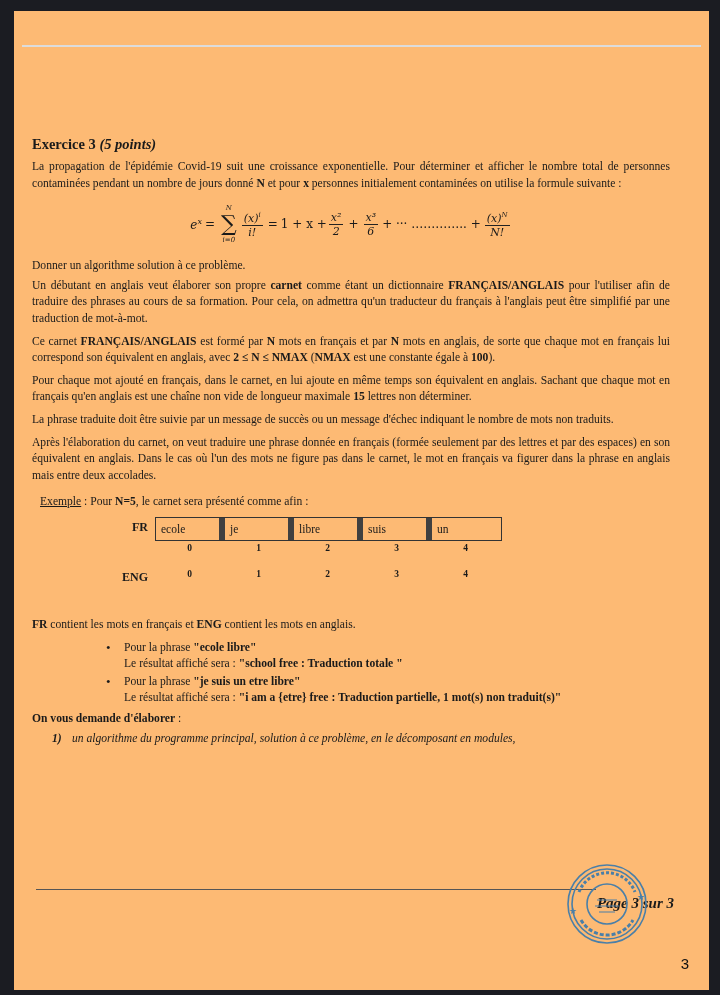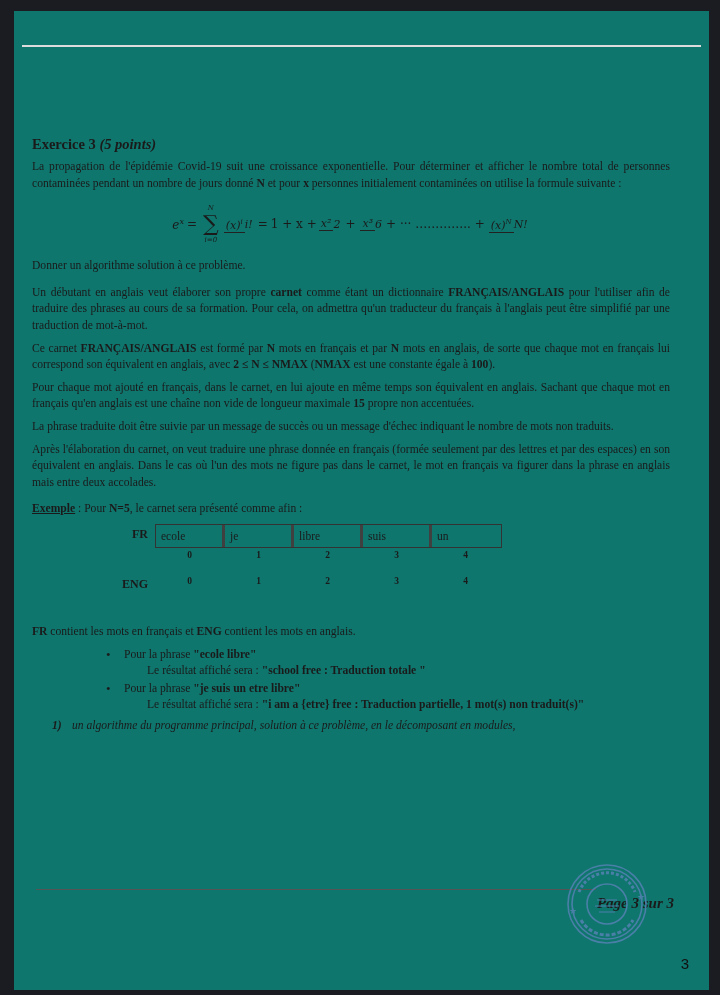--- a/index.html
+++ b/index.html
@@ -8,21 +8,21 @@
       background: #1b1c22;
       position: relative;
       overflow: hidden;
       font-family: "Liberation Serif", serif;
       color: #1a1a1a;
     }
     .page {
       position: absolute;
       left: 14px; top: 11px;
       width: 695px; height: 979px;
-      background: #0f766e;
+      background: #fdba74;
     }
     .top-rule {
       position: absolute;
       left: 8px; right: 8px; top: 34px;
       height: 2px; background: #dcdcdc;
     }
     .content {
       position: absolute;
       left: 18px; top: 124px;
       width: 638px;
@@ -37,50 +37,50 @@
     }
     .ex-title .pts { font-style: italic; }
     p { margin: 0 0 6px 0; text-align: justify; }
     b { font-weight: bold; }
     .formula {
       display: flex; align-items: center; justify-content: center;
       height: 52px; margin: 2px 0 8px 0;
       font-family: "DejaVu Serif", serif;
       font-size: 12px; font-style: italic;
     }
-    .frac { display: inline-flex; flex-direction: row; align-items: center; margin: 0 2px; font-size: 11px; }
+    .frac { display: inline-flex; flex-direction: column; align-items: center; margin: 0 2px; font-size: 11px; }
     .frac .num { border-bottom: 1px solid #222; padding: 0 2px; line-height: 13px; }
     .frac .den { line-height: 13px; }
     .sigma { display: inline-flex; flex-direction: column; align-items: center; margin: 0 3px; line-height: 10px; }
     .sigma .big { font-size: 22px; line-height: 22px; font-style: normal; }
     .sigma .sm { font-size: 7px; }
     .op { margin: 0 3px; font-style: normal; }
     .nb-label { font-weight: bold; text-decoration: underline; }
-    .example-label { font-weight: bold; text-decoration: underline; }
+    .example-label { font-weight: normal; text-decoration: underline; margin-left: 8px; }
 
     .carnet { position: relative; height: 92px; margin: 4px 0 8px 0; }
     .arr-row { position: absolute; left: 123px; display: flex; align-items: flex-start; }
     .arr-label {
       position: absolute; width: 38px; text-align: right;
       font-weight: bold; font-size: 12px;
     }
     .cells { display: flex; border: 1px solid #333; }
     .cell {
-      width: 68px; height: 22px; border-right: 3px solid #404040;
+      width: 68px; height: 22px; border-right: 6px solid #404040;
       font-size: 11.5px; line-height: 22px; padding-left: 5px; box-sizing: border-box;
       width: 69px;
     }
     .cell:last-child { border-right: none; }
     .idx-row { display: flex; }
     .idx { width: 69px; text-align: center; font-size: 9.5px; font-weight: bold; line-height: 14px; }
 
     ul.bullets { list-style: none; margin: 2px 0 4px 0; padding-left: 92px; }
     ul.bullets li { position: relative; margin-bottom: 1px; }
     ul.bullets li::before { content: "\2022"; position: absolute; left: -18px; font-size: 13px; }
-    .result-line { display: block; margin-left: 23px; }
+    .result-line { display: block; }
     ol.tasks { list-style: none; margin: 4px 0 0 0; padding-left: 20px; }
     ol.tasks li { margin-bottom: 1px; font-style: italic; }
     ol.tasks .n { font-weight: bold; display: inline-block; width: 20px; }
 
     .footer-rule {
       position: absolute; left: 22px; top: 878px; width: 560px; height: 1px; background: #555;
     }
     .footer-page {
       position: absolute; left: 0; width: 660px; top: 884px; text-align: right;
       font-style: italic; font-weight: bold; font-size: 15px;
@@ -132,33 +132,33 @@
         <span class="num">x³</span>
         <span class="den">6</span>
       </span>
       <span style="font-style:normal;margin:0 2px">+ ··· ………….. +</span>
       <span class="frac">
         <span class="num"><span>(x)</span><sup style="font-size:7px">N</sup></span>
         <span class="den">N!</span>
       </span>
     </div>
 
-    <p style="margin-bottom:10px">Donner un algorithme solution à ce problème.</p>
+    <p style="margin-bottom:3px">Donner un algorithme solution à ce problème.</p>
 
 
     <p>
       <span>Un débutant en anglais veut élaborer son propre </span><b>carnet</b><span> comme étant un dictionnaire </span><b>FRANÇAIS/ANGLAIS</b><span> pour l'utiliser afin de traduire des phrases au cours de sa formation. Pour cela, on admettra qu'un traducteur du français à l'anglais peut être simplifié par une traduction de mot-à-mot.</span>
     </p>
 
     <p>
       <span>Ce carnet </span><b>FRANÇAIS/ANGLAIS</b><span> est formé par </span><b>N</b><span> mots en français et par </span><b>N</b><span> mots en anglais, de sorte que chaque mot en français lui correspond son équivalent en anglais, avec </span><b>2 ≤ N ≤ NMAX</b><span> (</span><b>NMAX</b><span> est une constante égale à </span><b>100</b><span>).</span>
     </p>
 
     <p>
-      <span>Pour chaque mot ajouté en français, dans le carnet, en lui ajoute en même temps son équivalent en anglais. Sachant que chaque mot en français qu'en anglais est une chaîne non vide de longueur maximale </span><b>15</b><span> propre non accentuées.</span>
+      <span>Pour chaque mot ajouté en français, dans le carnet, en lui ajoute en même temps son équivalent en anglais. Sachant que chaque mot en français qu'en anglais est une chaîne non vide de longueur maximale </span><b>15</b><span> lettres non déterminer.</span>
     </p>
 
     <p>La phrase traduite doit être suivie par un message de succès ou un message d'échec indiquant le nombre de mots non traduits.</p>
     <p>Après l'élaboration du carnet, on veut traduire une phrase donnée en français (formée seulement par des lettres et par des espaces) en son équivalent en anglais. Dans le cas où l'un des mots ne figure pas dans le carnet, le mot en français va figurer dans la phrase en anglais mais entre deux accolades.</p>
 
 
     <p style="margin-top:10px">
       <span class="example-label">Exemple</span><span> : Pour </span><b>N=5</b><span>, le carnet sera présenté comme afin :</span>
     </p>
 
@@ -204,20 +204,23 @@
       <li>
         <span>Pour la phrase </span><b>"ecole libre"</b>
         <span class="result-line"><span>Le résultat affiché sera : </span><b>"school free : Traduction totale "</b></span>
       </li>
       <li>
         <span>Pour la phrase </span><b>"je suis un etre libre"</b>
         <span class="result-line"><span>Le résultat affiché sera : </span><b>"i am a {etre} free : Traduction partielle, 1 mot(s) non traduit(s)"</b></span>
       </li>
     </ul>
 
+    <p style="margin-bottom:2px">
+      <b>On vous demande d'élaborer</b><span> :</span>
+    </p>
 
     <ol class="tasks">
       <li><span class="n">1)</span><span>un algorithme du programme principal, solution à ce problème, en le décomposant en modules,</span></li>
     </ol>
   </div>
 
   <div class="footer-rule"></div>
   <div class="footer-page">Page 3 sur 3</div>
 
   <svg class="stamp" viewBox="0 0 84 84">

